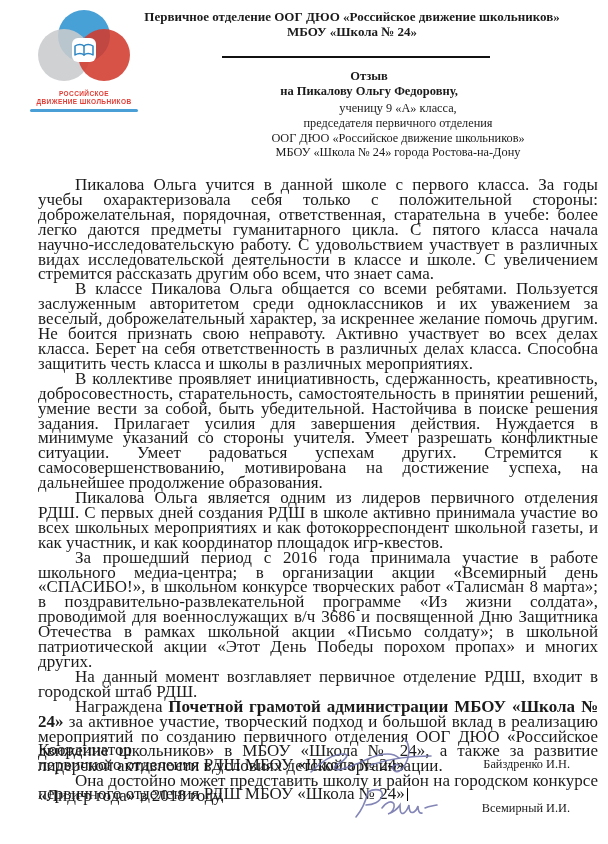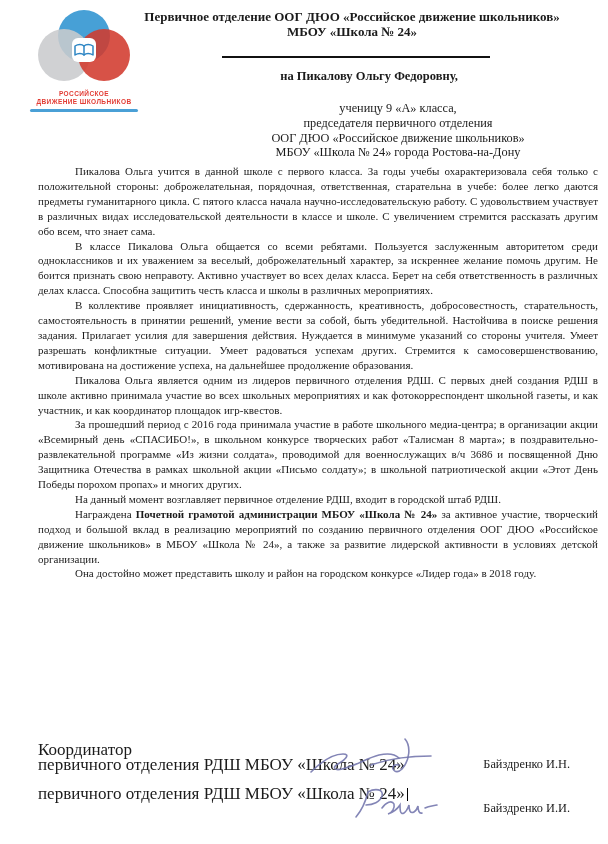--- a/index.html
+++ b/index.html
@@ -18,22 +18,22 @@
                font-weight:bold;font-size:13px;line-height:15px;}
   .header-rule{position:absolute;left:222px;top:56px;width:268px;height:2px;background:#111;}
 
   .title-block{position:absolute;left:140px;top:69px;width:458px;text-align:center;
                font-weight:bold;font-size:12.5px;line-height:14.5px;}
 
   .addressee{position:absolute;left:198px;top:101px;width:400px;text-align:center;
              font-size:12.3px;line-height:14.8px;}
 
   
-  .body-text{position:absolute;left:38px;top:164px;width:560px;
-             font-size:11px;line-height:14.9px;text-align:justify;}
+  .body-text{position:absolute;left:38px;top:178px;width:560px;
+             font-size:17px;line-height:14.9px;text-align:justify;}
   .body-text p{margin:0;text-indent:37px;}
 
   
   .sig-label{position:absolute;left:38px;font-size:17px;line-height:15.2px;}
   .sig-name{position:absolute;right:38px;font-size:12.3px;line-height:15px;text-align:right;}
   .sig-draw{position:absolute;}
   .caret{display:inline-block;width:1.5px;height:13px;background:#000;
          margin-left:2px;vertical-align:-2px;}
 </style>
 </head>
@@ -59,20 +59,21 @@
     <div class="logo-underline" style="background: rgb(74, 160, 214);"></div>
   </div>
 
   <div class="header-text">
     <div>Первичное отделение ООГ ДЮО «Российское движение школьников»</div>
     <div>МБОУ «Школа № 24»</div>
   </div>
   <div class="header-rule"></div>
 
   <div class="title-block">
+    <div>Отзыв</div>
     <div>на Пикалову Ольгу Федоровну,</div>
   </div>
 
   <div class="addressee">
     <div>ученицу 9 «А» класса,</div>
     <div>председателя первичного отделения</div>
     <div>ООГ ДЮО «Российское движение школьников»</div>
     <div>МБОУ «Школа № 24» города Ростова-на-Дону</div>
   </div>
 
@@ -105,15 +106,15 @@
       <span>первичного отделения РДШ МБОУ «Школа № 24»</span><span class="caret"></span>
     </div>
   </div>
   <svg class="sig-draw" style="left:348px;top:784px;" width="92" height="38" viewBox="0 0 92 38">
     <g fill="none" stroke-width="1.6" stroke-linecap="round" stroke-opacity="0.9">
       <path d="M20 8 C18 16 14 26 8 33 M20 8 C27 4 36 5 34 12 C32 18 25 21 18 21" stroke="#7678ae"></path>
       <path d="M34 24 C38 18 44 16 46 20 C47 24 44 29 40 30 C46 28 50 24 52 21 C52 26 52 31 56 29 C59 27 60 24 61 21 C61 26 62 30 66 28 C68 27 69 25 70 22 C70 26 71 30 74 29" stroke="#7678ae"></path>
       <path d="M77 24 C81 22 85 22 89 21" stroke="#7678ae"></path>
     </g>
   </svg>
-  <div class="sig-name" style="top:801px;">Байздренко И.И.</div>
+  <div class="sig-name" style="top:801px;">Всемирный И.И.</div>
 
 </div>
 
 </body></html>

